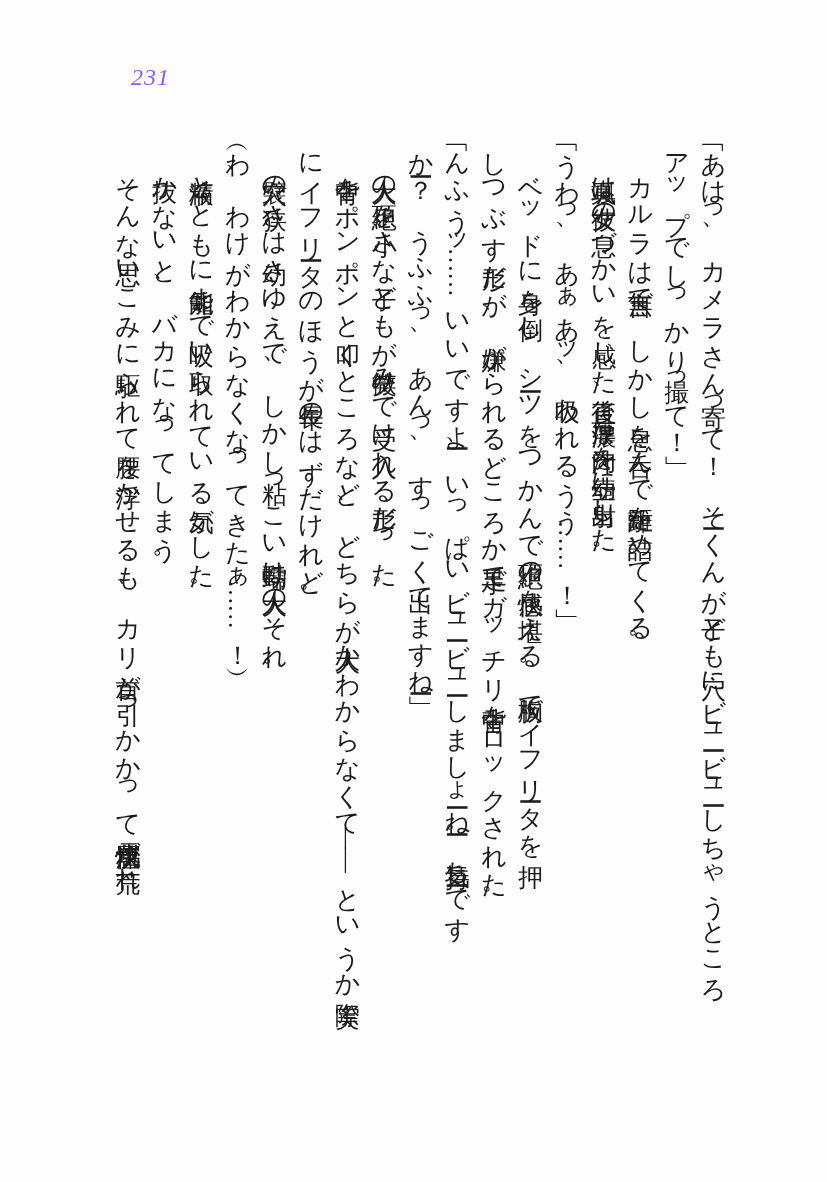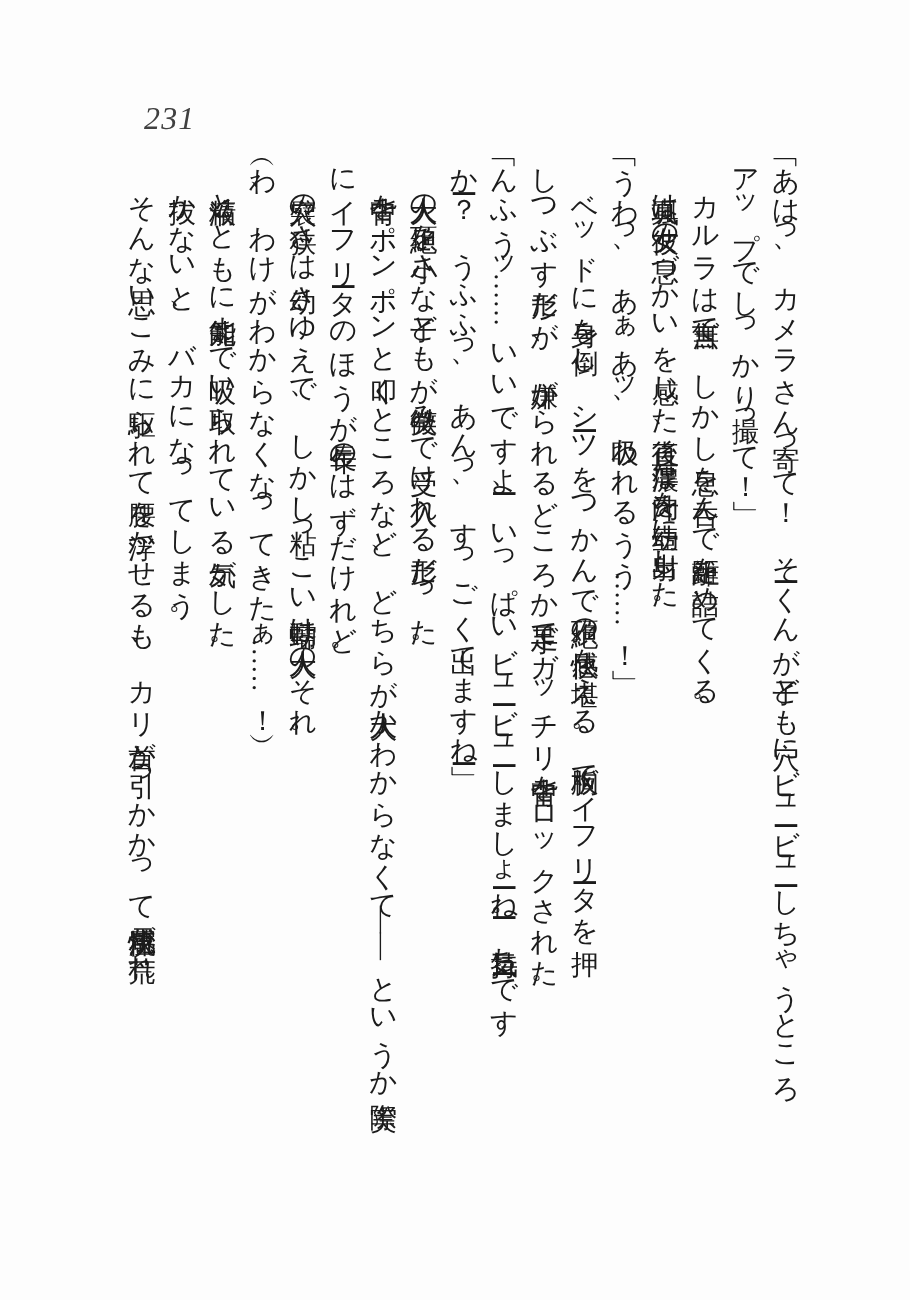--- a/index.html
+++ b/index.html
@@ -12,25 +12,24 @@
     height: 1182px;
     background: #fdfdfd;
     overflow: hidden;
     font-family: "Liberation Serif", "DejaVu Serif", serif;
     color: #1b1b1b;
   }
   .page-number {
     position: absolute;
     top: 64px;
     left: 131px;
-    font-size: 29px;
+    font-size: 24px;
     font-style: italic;
     letter-spacing: 1px;
-    color: #404040;
-    margin-top: 28px;
+    color: #8b5cf6;
   }
   .text-block {
     position: absolute;
     top: 136px;
     right: 96px;
     height: 940px;
     writing-mode: vertical-rl;
     text-orientation: mixed;
     font-size: 25px;
     letter-spacing: -0.6px;

